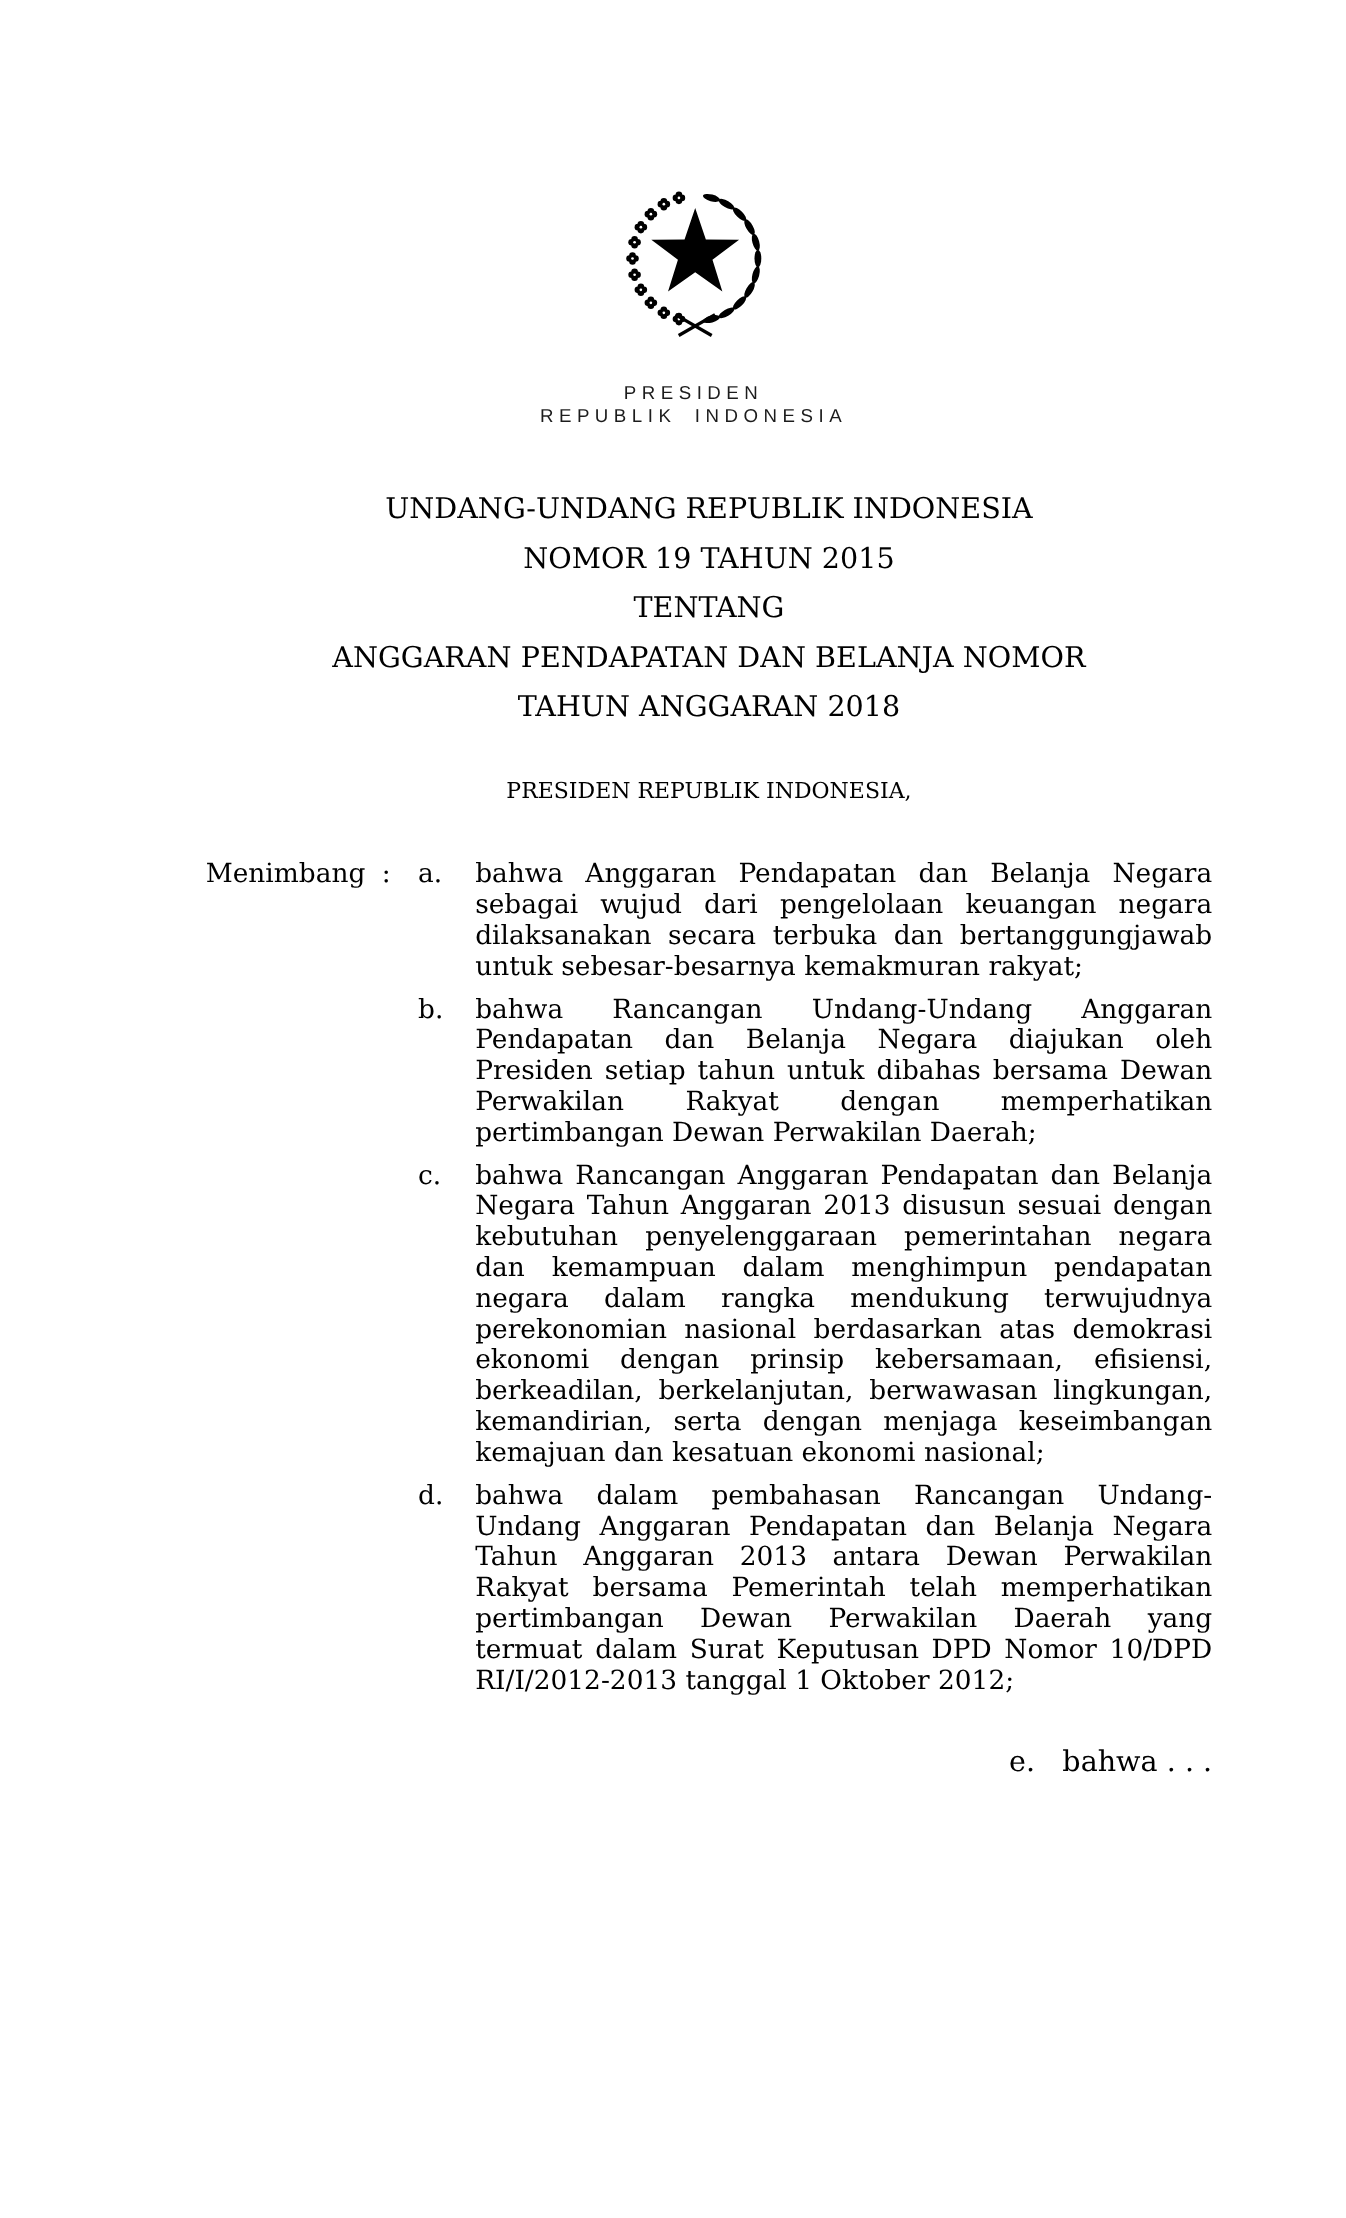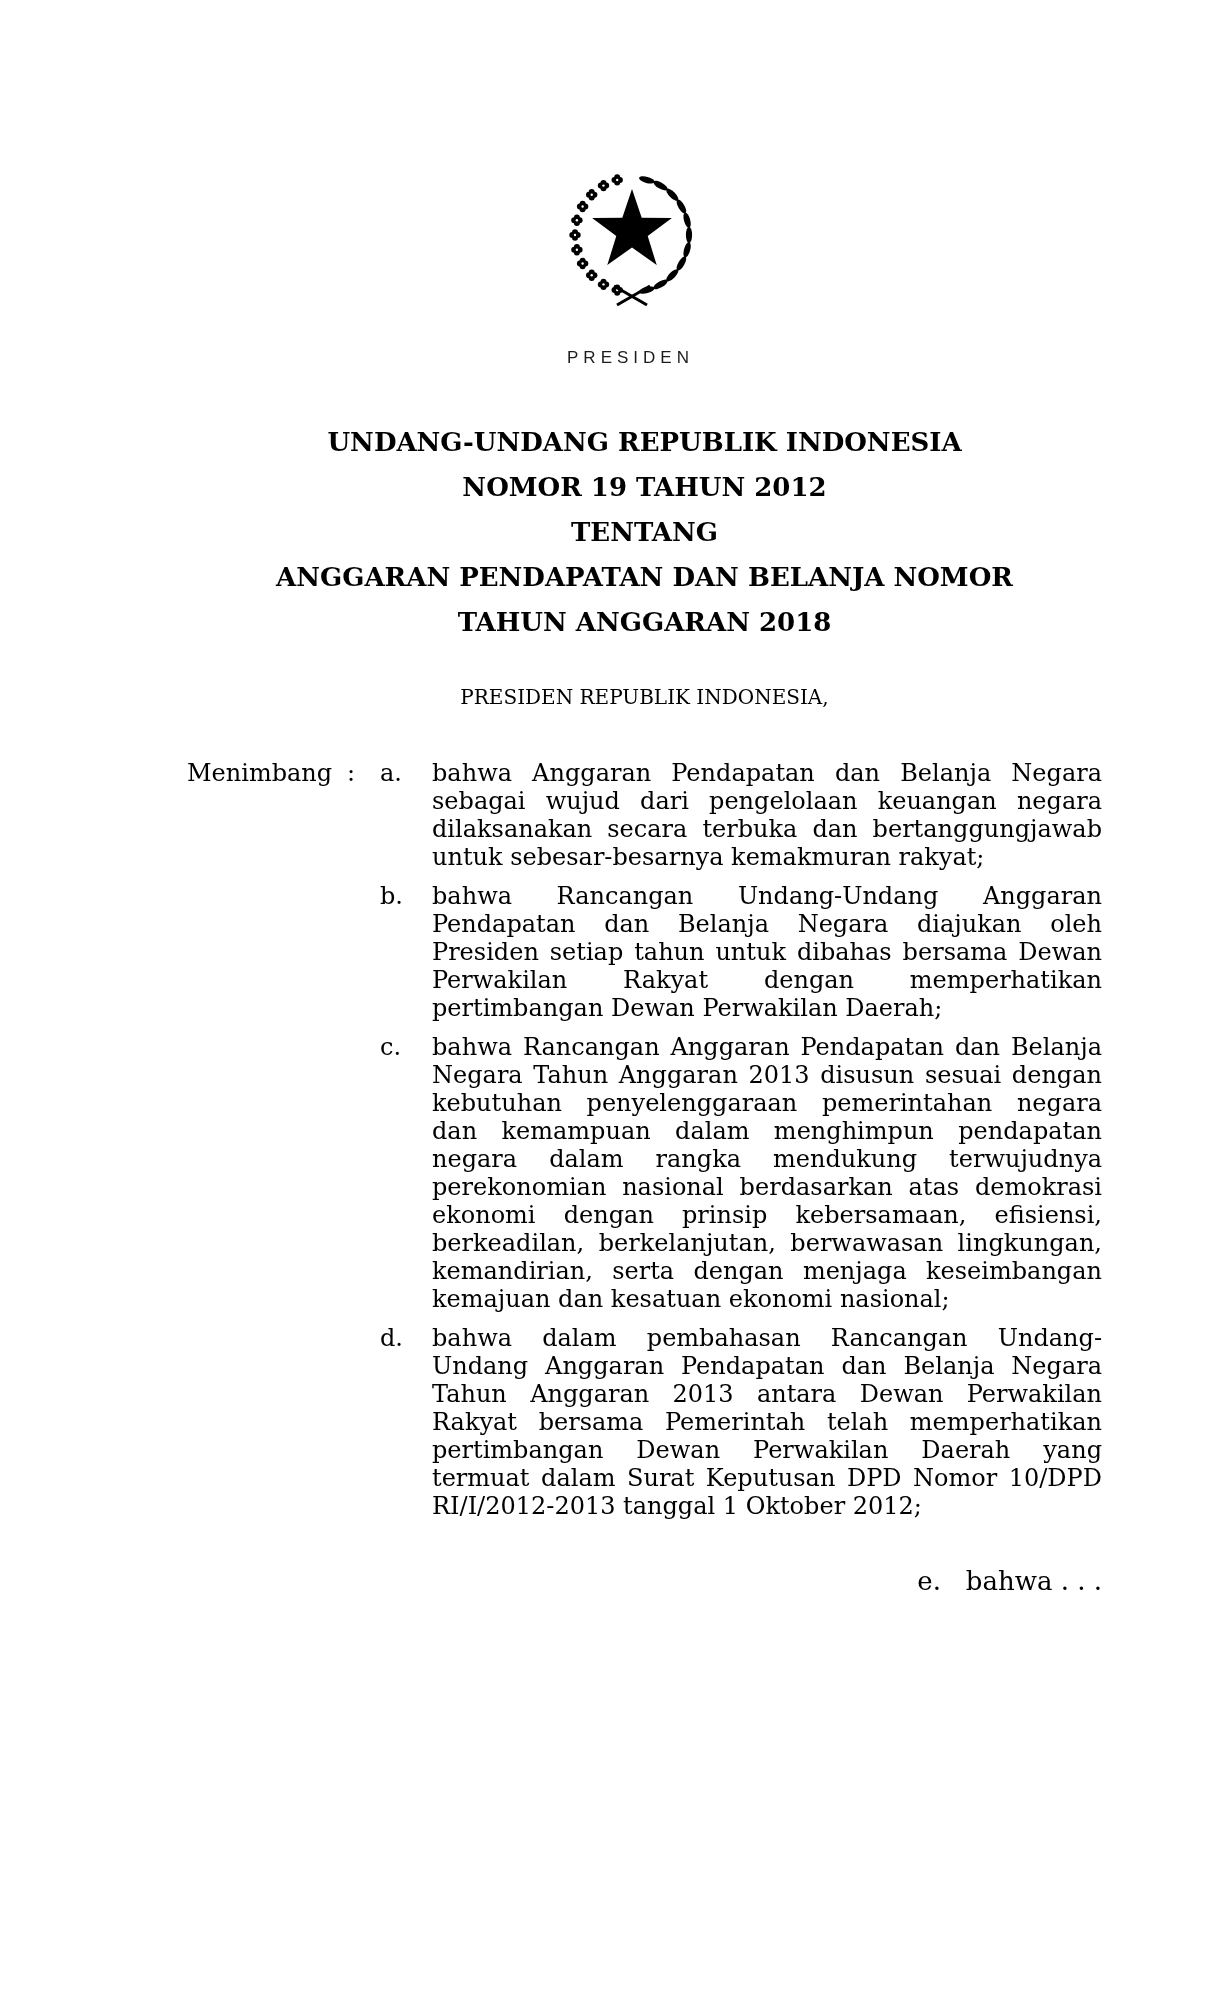--- a/index.html
+++ b/index.html
@@ -25,21 +25,20 @@
     letter-spacing: 5px;
     word-spacing: 7px;
     color: #1c1c1c;
   }
   .title-block {
     margin-top: 52px;
     text-align: center;
     font-size: 26px;
     line-height: 45px;
     white-space: nowrap;
-    font-weight: bold;
   }
   .invocation {
     margin-top: 40px;
     text-align: center;
     font-size: 26px;
     line-height: 45px;
   }
   .issuer {
     margin-top: 30px;
     text-align: center;
@@ -115,26 +114,27 @@
       </g>
 
       <g stroke="#000000" stroke-width="3" fill="none">
         <path d="M61,138 L94,119"></path>
         <path d="M91,138 L58,119"></path>
       </g>
     </svg>
 
     <div class="seal-name">
       <div>PRESIDEN</div>
+      <div>REPUBLIK INDONESIA</div>
     </div>
   </header>
 
   <section class="title-block">
     <div>UNDANG-UNDANG REPUBLIK INDONESIA</div>
-    <div>NOMOR 19 TAHUN 2012</div>
+    <div>NOMOR 19 TAHUN 2015</div>
     <div>TENTANG</div>
     <div>ANGGARAN PENDAPATAN DAN BELANJA NOMOR</div>
     <div>TAHUN ANGGARAN 2018</div>
   </section>
 
 
   <div class="issuer">PRESIDEN REPUBLIK INDONESIA,</div>
 
   <section class="considerations">
     <div class="consider-row">

